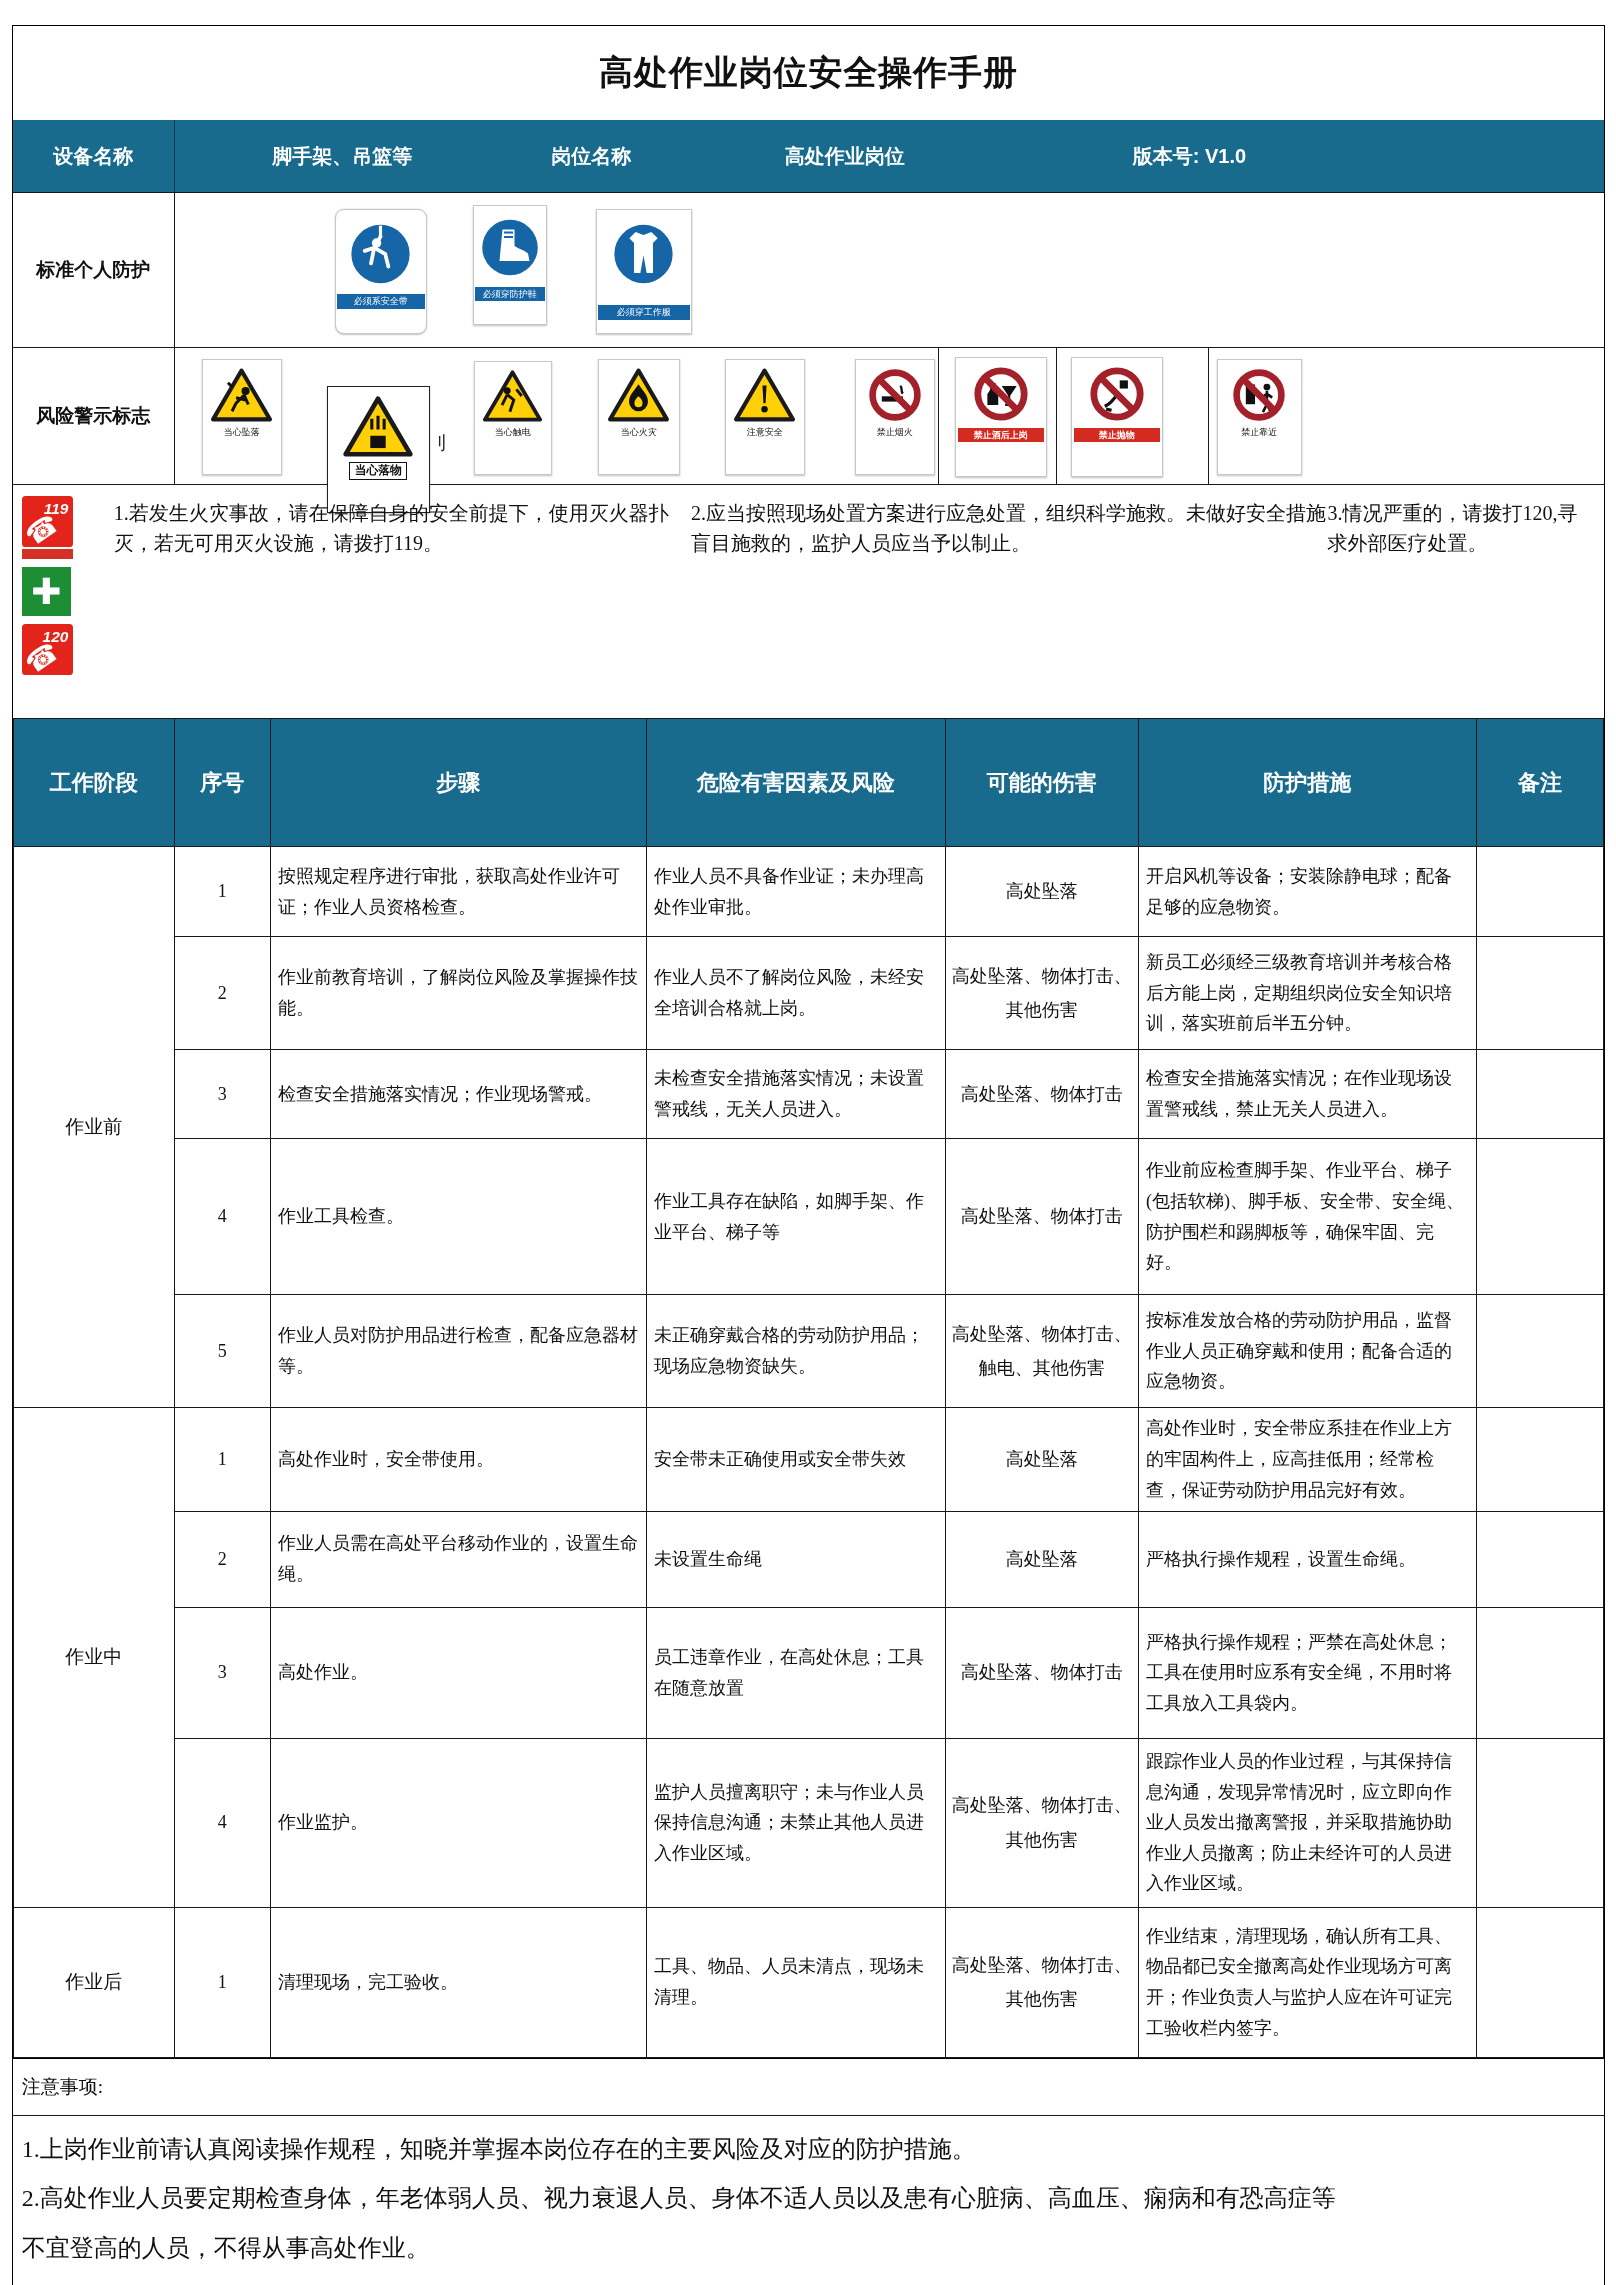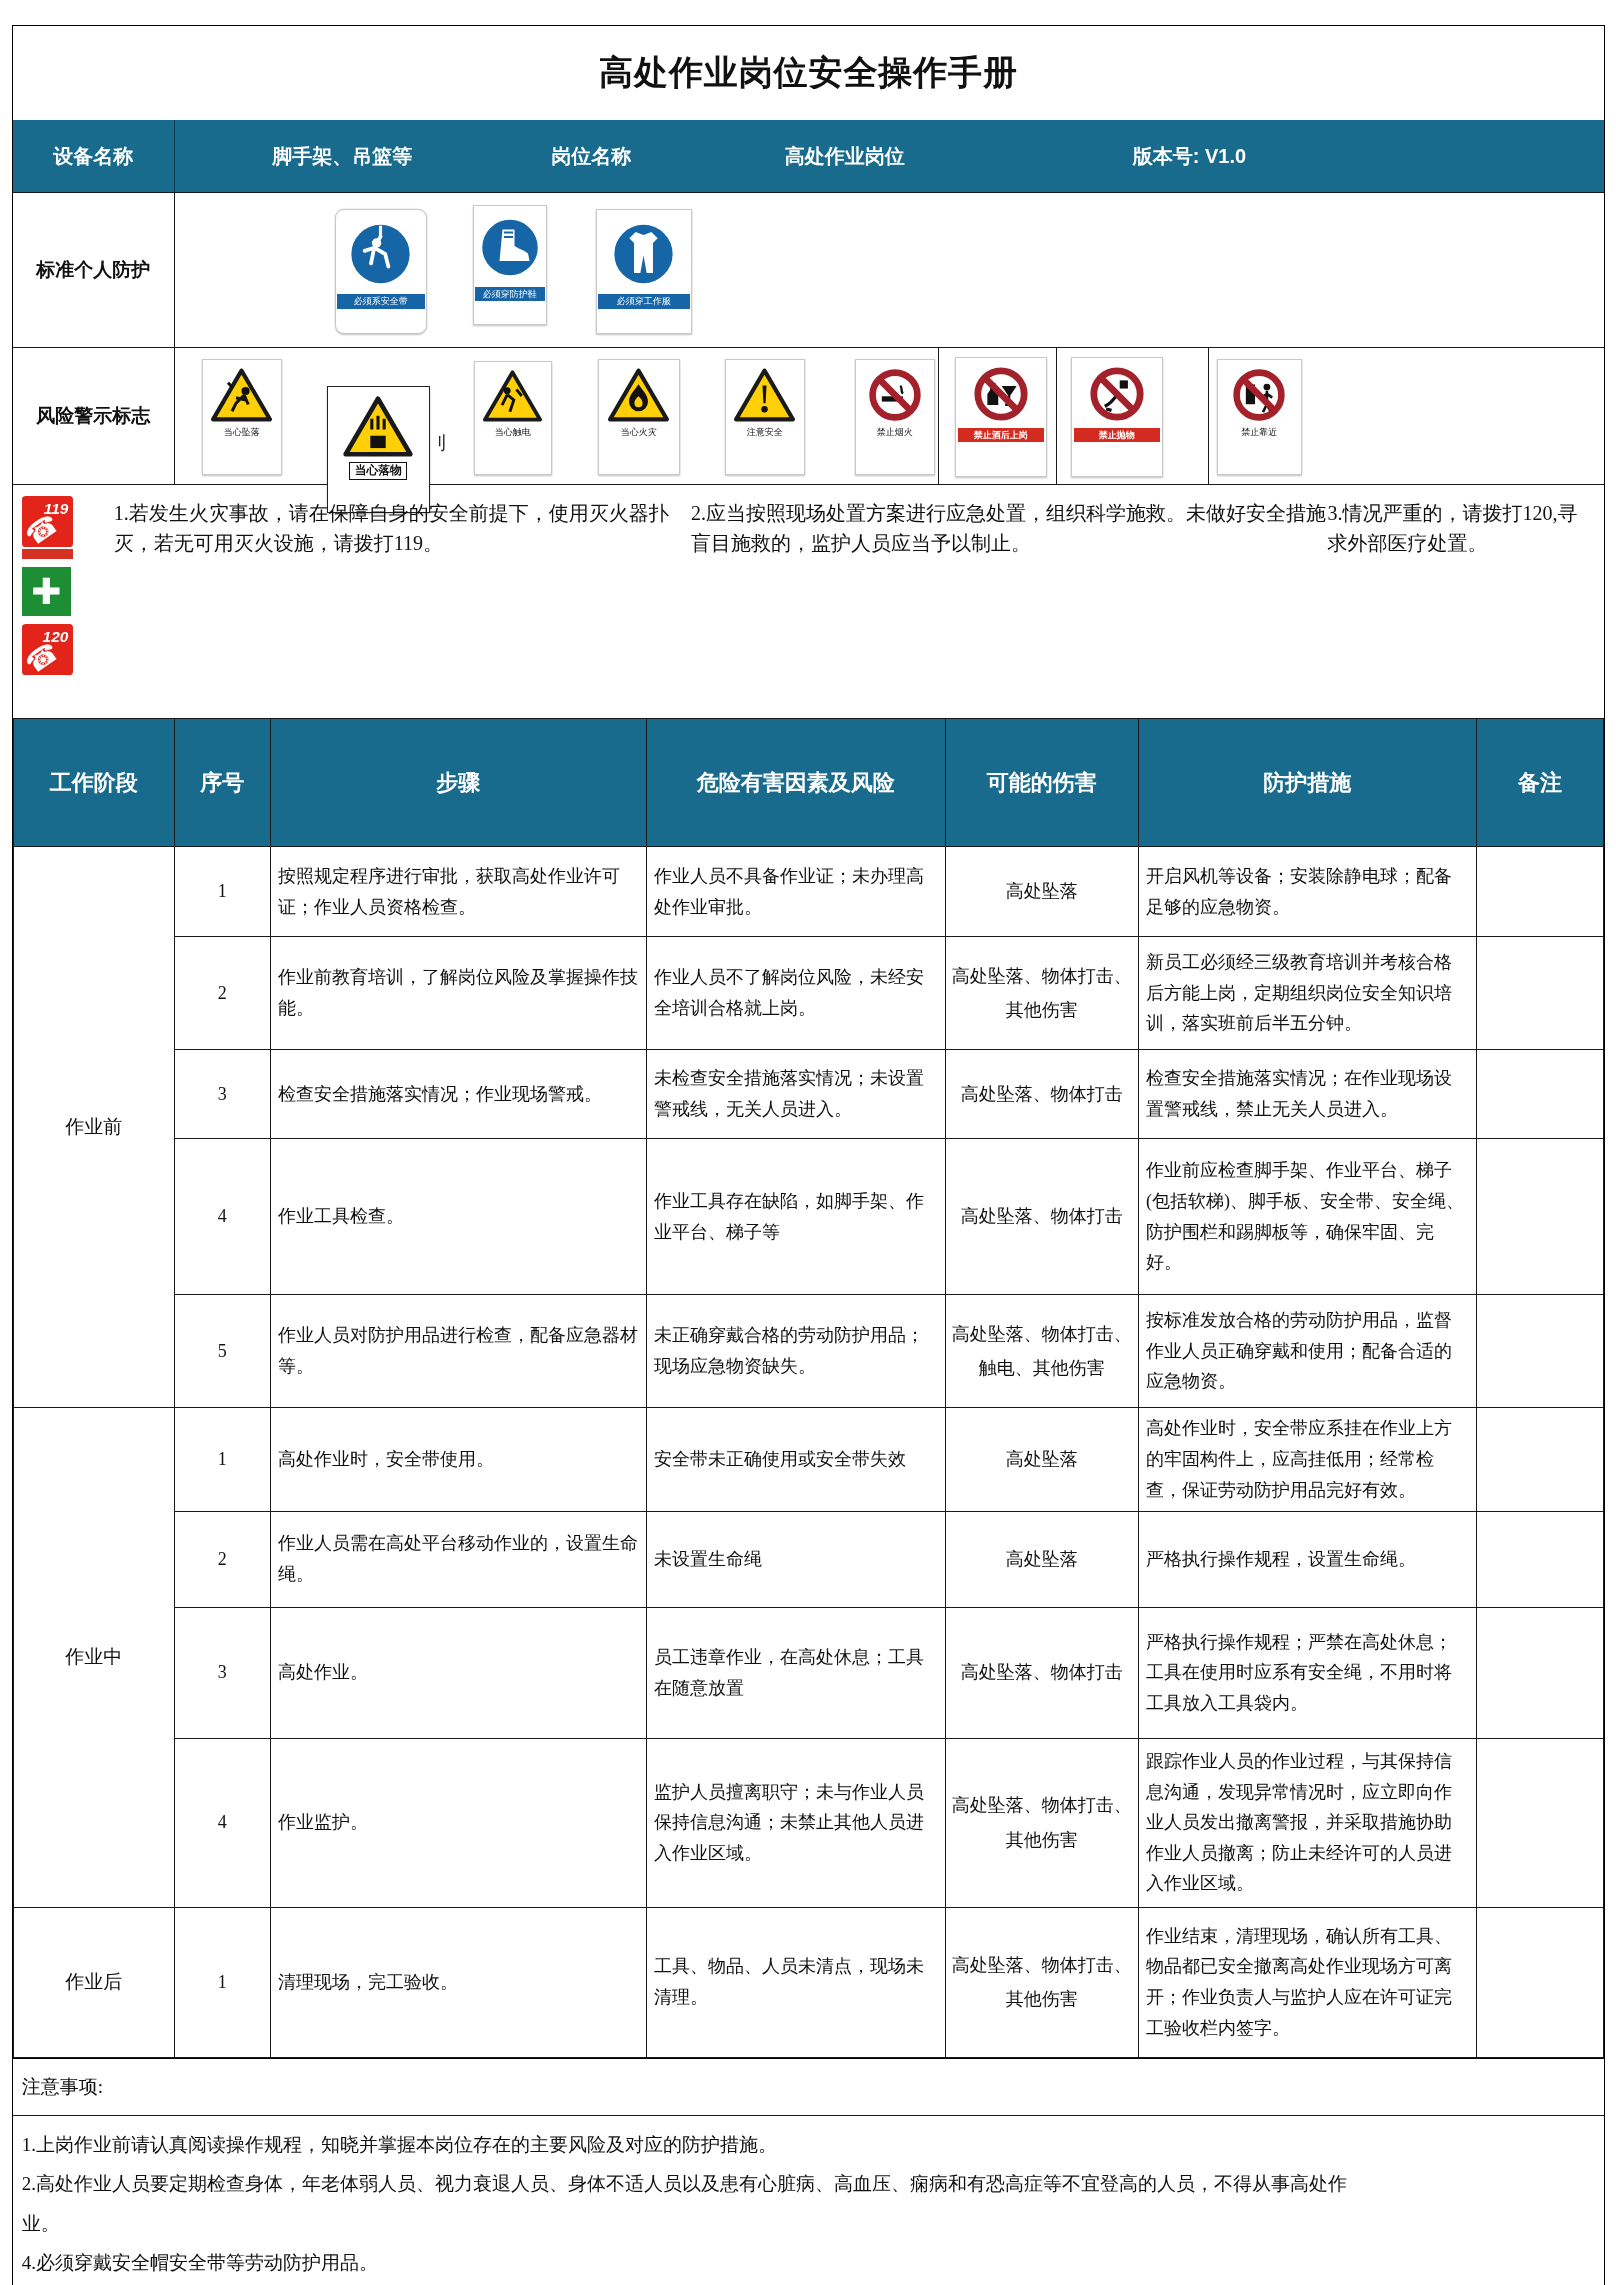--- a/index.html
+++ b/index.html
@@ -67,21 +67,21 @@
   td.phase-cell{text-align:center;font-size:19px;}
   td.no-cell{text-align:center;font-size:18px;}
   td.txt{font-size:18px;line-height:1.7;padding:5.4px 7.2px;text-align:left;}
   td.harm{font-size:18px;line-height:1.9;padding:3.6px 1.8px;text-align:center;}
   td.remark-cell{}
 
   
   .notes-label{border-top:1.8px solid #000;height:56px;display:flex;align-items:center;padding-left:9px;
     font-size:19px;}
   .notes-body{border-top:0.9px solid #1a1a1a;height:194px;padding:9px 12.7px 0 9px;}
-  .notes-body p{margin:0;font-size:19px;line-height:2.08;max-width:1330px;}
+  .notes-body p{margin:0;font-size:24px;line-height:2.08;max-width:1330px;}
 </style>
 </head>
 <body>
 
 <div class="page">
 <div class="doc">
 
   <div class="title-row">
     <div class="title">高处作业岗位安全操作手册</div>
   </div>
@@ -111,21 +111,21 @@
       <div class="sign-card" style="left:298px;top:12px;width:72px;height:118px;">
         <span>
           <svg width="60" height="71" viewBox="0 0 40 46">
             <circle cx="20" cy="23" r="18.5" fill="#1565a7"></circle>
             <path d="M15 11 h8 v11 c3 2 7 3 9 5 l1 5 H13 z" fill="#fff"></path>
             <path d="M16 13 h6 M16 16 h6" stroke="#1565a7" stroke-width="1.2"></path>
           </svg>
         </span>
         <span class="sign-label lbl-blue">必须穿防护鞋</span>
       </div>
-      <div class="sign-card" style="left:421px;top:16.3px;width:94px;height:123px;">
+      <div class="sign-card" style="left:421px;top:16.3px;width:94px;height:123px;gap:11px;">
         <span>
           <svg width="63" height="74" viewBox="0 0 40 46">
             <circle cx="20" cy="23" r="18.5" fill="#1565a7"></circle>
             <path d="M15 9 l5 2 5-2 4 4 -3 3 v19 h-4 l-2-11 -2 11 h-4 V16 l-3-3 z" fill="#fff"></path>
           </svg>
         </span>
         <span class="sign-label lbl-blue">必须穿工作服</span>
       </div>
     </div>
   </div>

